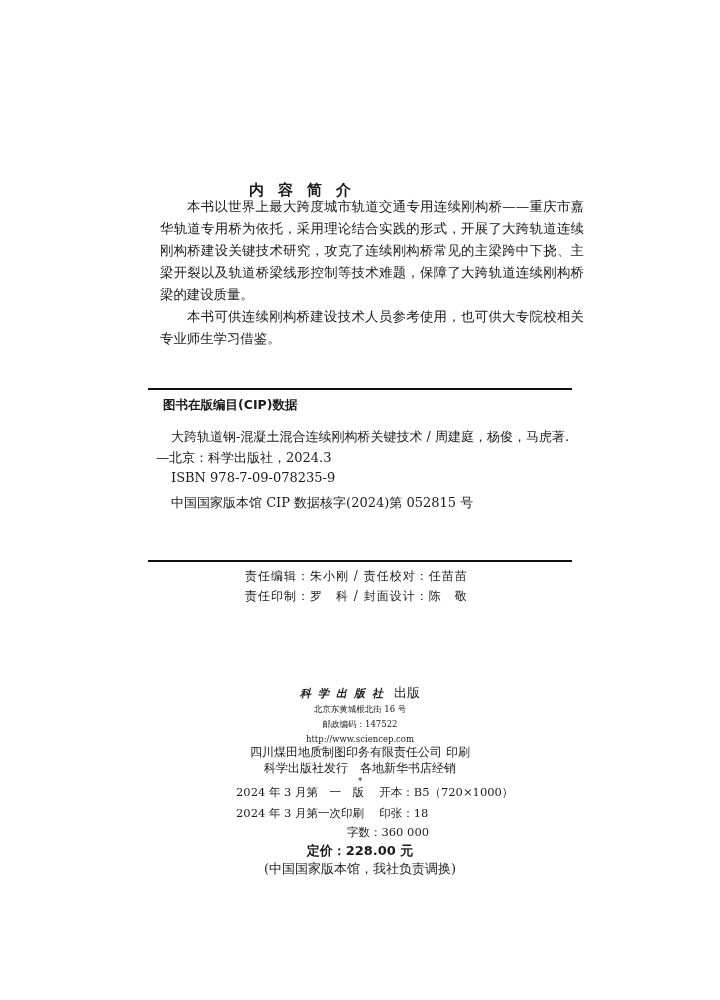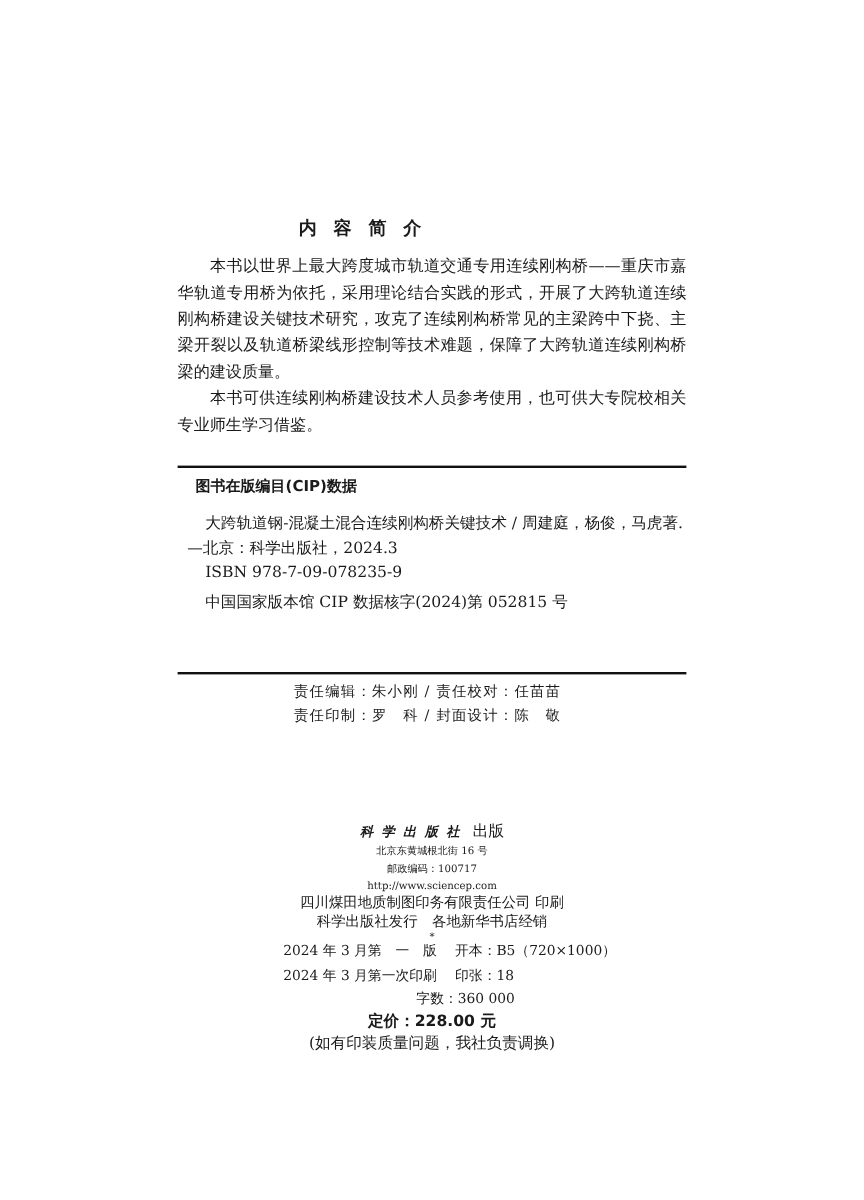--- a/index.html
+++ b/index.html
@@ -23,21 +23,21 @@
     .mid { font-size: 12px; }
     .info { left: 236px; font-size: 11.5px; }
     .price { font-family: "DejaVu Sans", sans-serif; font-weight: bold; font-size: 13px; }
     .note { font-size: 13px; }
   </style>
 </head>
 <body>
 
 <div class="abs title">内容简介</div>
 
-<div class="para" style="top:212px;">
+<div class="para" style="top:196px;margin-left:12px;">
   <p>本书以世界上最大跨度城市轨道交通专用连续刚构桥——重庆市嘉华轨道专用桥为依托，采用理论结合实践的形式，开展了大跨轨道连续刚构桥建设关键技术研究，攻克了连续刚构桥常见的主梁跨中下挠、主梁开裂以及轨道桥梁线形控制等技术难题，保障了大跨轨道连续刚构桥梁的建设质量。</p>
   <p>本书可供连续刚构桥建设技术人员参考使用，也可供大专院校相关专业师生学习借鉴。</p>
 </div>
 
 <div class="rule" style="top:388px;"></div>
 
 <div class="abs cip-head">图书在版编目(CIP)数据</div>
 
 <div class="cip" style="top:427px;">
   <p>大跨轨道钢-混凝土混合连续刚构桥关键技术 / 周建庭，杨俊，马虎著. —北京：科学出版社，2024.3</p>
@@ -47,23 +47,23 @@
 
 <div class="rule" style="top:560px;"></div>
 
 <div class="abs credits" style="top:566px;">责任编辑：朱小刚 / 责任校对：任苗苗</div>
 <div class="abs credits" style="top:586px;">责任印制：罗　科 / 封面设计：陈　敬</div>
 
 <div class="abs center pub">
   <span class="brand">科学出版社</span><span> 出版</span>
 </div>
 <div class="abs center small" style="top:704px;">北京东黄城根北街 16 号</div>
-<div class="abs center small" style="top:719px;">邮政编码：100717</div>
+<div class="abs center small" style="top:719px;">邮政编码：147522</div>
 <div class="abs center small" style="top:734px;">http://www.sciencep.com</div>
 <div class="abs center mid" style="top:744px;">四川煤田地质制图印务有限责任公司 印刷</div>
 <div class="abs center mid" style="top:760px;">科学出版社发行　各地新华书店经销</div>
 <div class="abs center small" style="top:776px;">*</div>
 
 <div class="abs info" style="top:785px;">2024 年 3 月第　一　版　 开本：B5（720×1000）</div>
 <div class="abs info" style="top:806px;">2024 年 3 月第一次印刷　 印张：18</div>
 <div class="abs center" style="top:825px; font-size:11.5px;padding-left:28px;">字数：360 000</div>
 <div class="abs center price" style="top:842px;">定价：228.00 元</div>
-<div class="abs center note" style="top:860px;">(如有印装质量问题，我社负责调换)</div>
+<div class="abs center note" style="top:860px;">(中国国家版本馆，我社负责调换)</div>
 
 </body></html>

